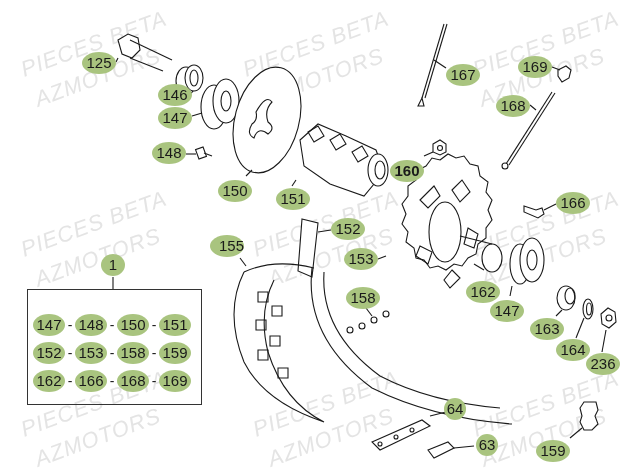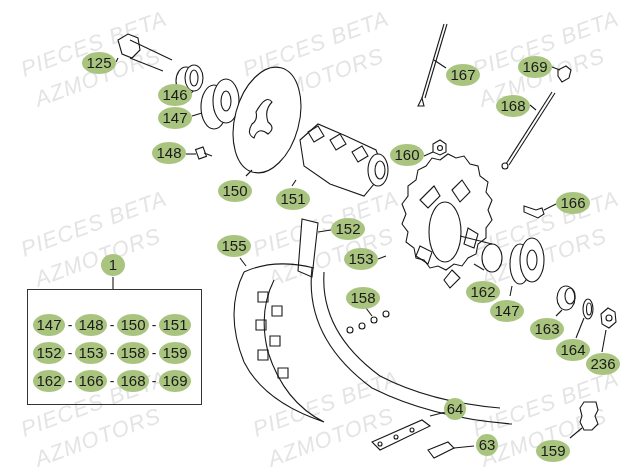--- a/index.html
+++ b/index.html
@@ -192,23 +192,23 @@
   </svg>
 
   <div class="callout" style="left:82px;top:52px;width:34px;">125</div>
   <div class="callout" style="left:126px;top:84px;width:34px;margin-left:32px;">146</div>
   <div class="callout" style="left:158px;top:107px;width:34px;">147</div>
   <div class="callout" style="left:152px;top:142px;width:34px;">148</div>
   <div class="callout" style="left:218px;top:180px;width:34px;">150</div>
   <div class="callout" style="left:276px;top:188px;width:34px;">151</div>
   <div class="callout" style="left:331px;top:218px;width:34px;">152</div>
   <div class="callout" style="left:344px;top:248px;width:34px;">153</div>
-  <div class="callout" style="left:217px;top:235px;width:34px;">155</div>
+  <div class="callout" style="left:210px;top:235px;width:34px;text-align:right;">155</div>
   <div class="callout" style="left:346px;top:287px;width:34px;">158</div>
-  <div class="callout" style="left:390px;top:144px;width:34px;">160</div>
+  <div class="callout" style="left:390px;top:160px;width:34px;font-weight:bold;">160</div>
   <div class="callout" style="left:466px;top:281px;width:34px;">162</div>
   <div class="callout" style="left:490px;top:300px;width:34px;">147</div>
   <div class="callout" style="left:530px;top:318px;width:34px;">163</div>
   <div class="callout" style="left:556px;top:339px;width:34px;">164</div>
   <div class="callout" style="left:586px;top:353px;width:34px;">236</div>
   <div class="callout" style="left:556px;top:192px;width:34px;">166</div>
   <div class="callout" style="left:446px;top:64px;width:34px;">167</div>
   <div class="callout" style="left:496px;top:95px;width:34px;">168</div>
   <div class="callout" style="left:518px;top:56px;width:34px;">169</div>
   <div class="callout" style="left:444px;top:398px;width:22px;">64</div>

